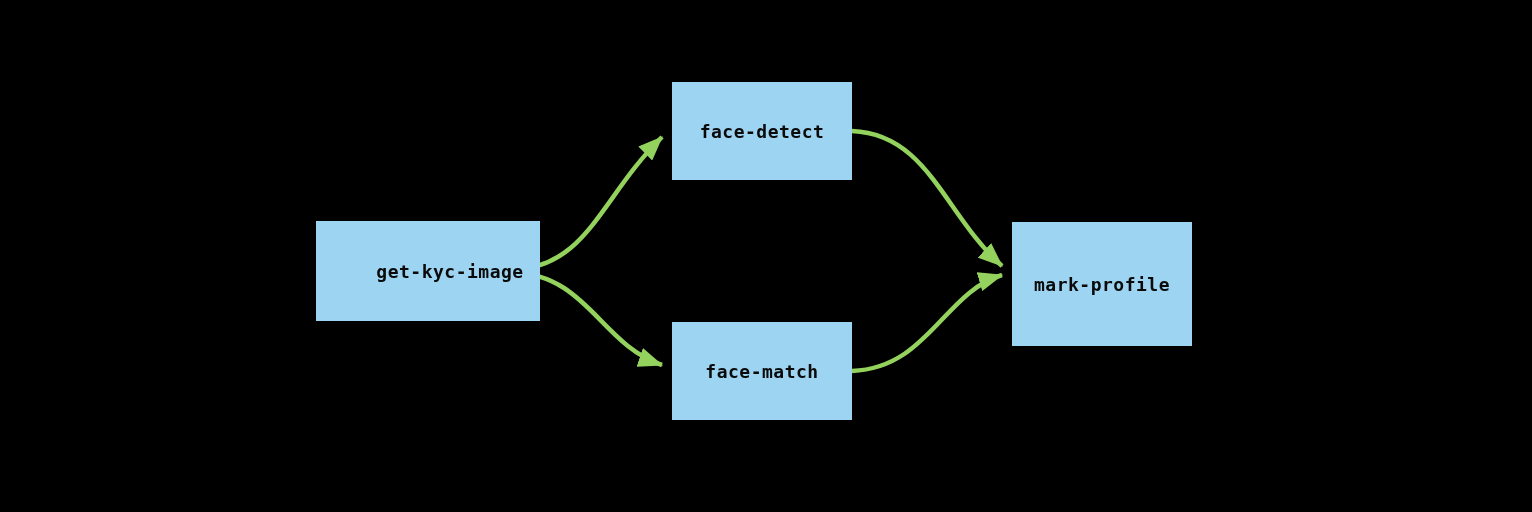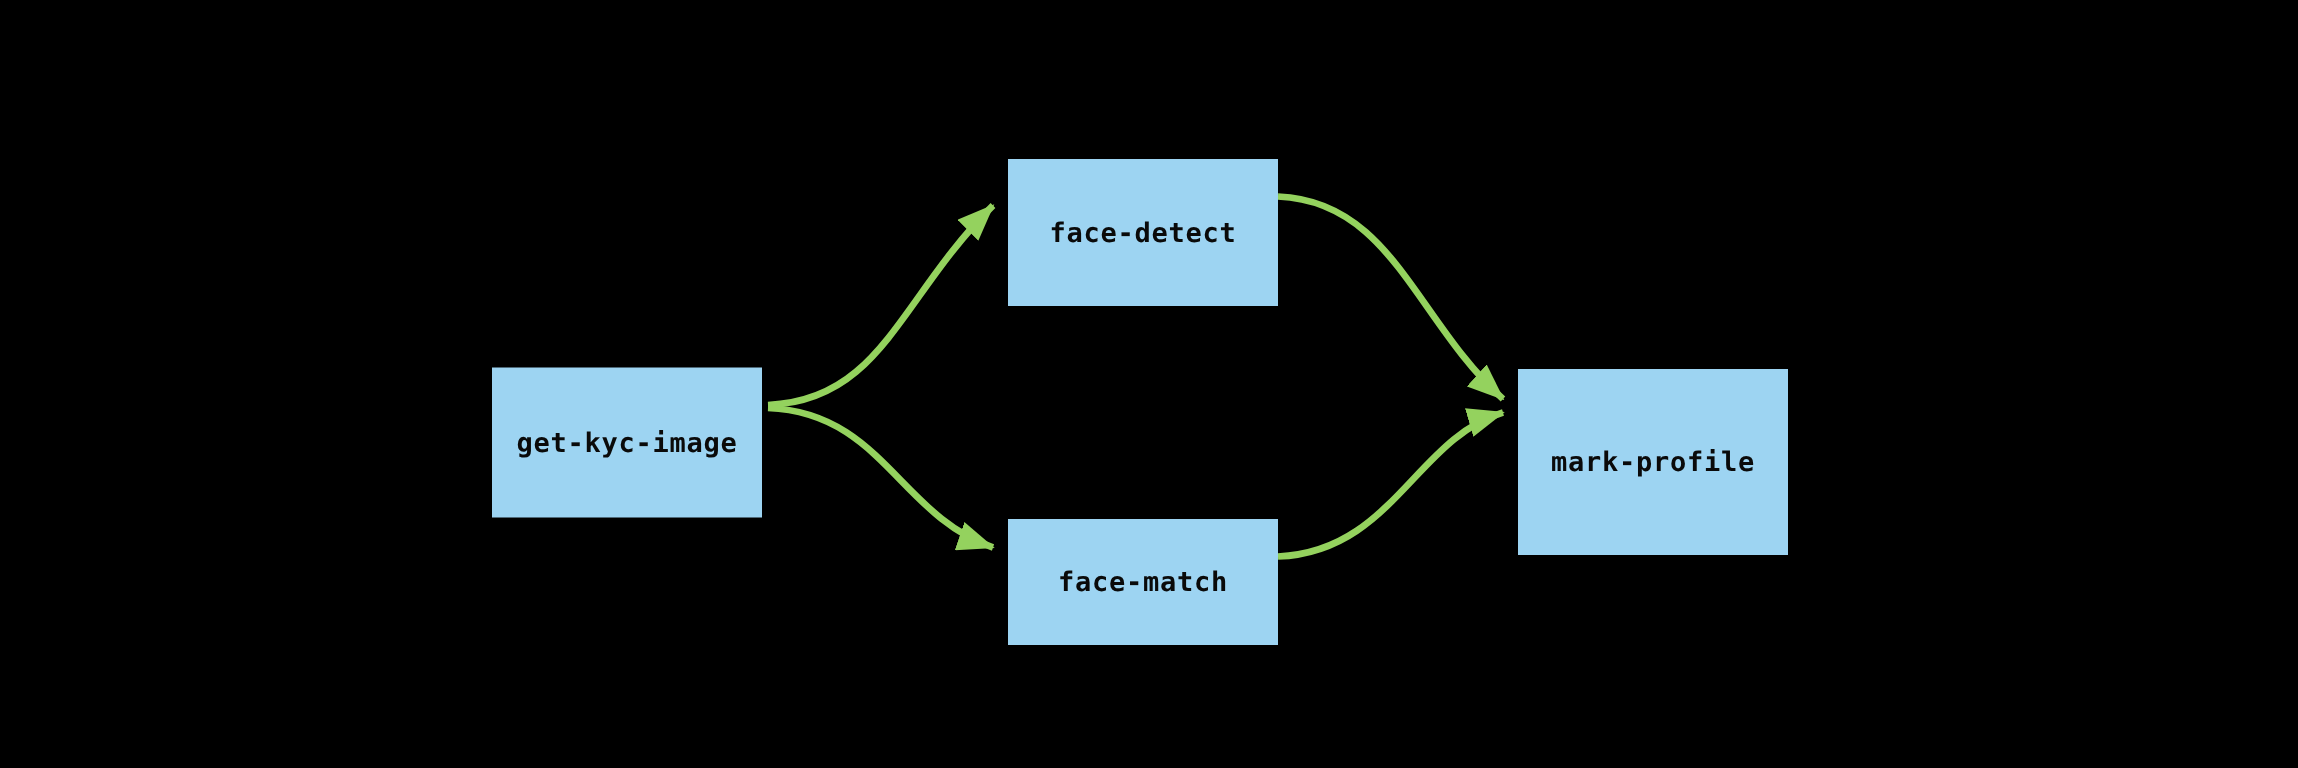--- a/index.html
+++ b/index.html
@@ -33,25 +33,24 @@
     position: absolute;
     background: var(--node-fill);
     color: var(--node-text);
     display: flex;
     align-items: center;
     justify-content: center;
     font-size: 18px;
     font-weight: bold;
     letter-spacing: 0.5px;
     white-space: nowrap;
-    margin-top: 24px;
   }
-  .node-get-kyc-image { left: 328px; top: 221px; width: 180px; height: 100px; }
+  .node-get-kyc-image { left: 316px; top: 221px; width: 180px; height: 100px; padding-left: 44px; }
   .node-face-detect   { left: 672px; top:  82px; width: 180px; height:  98px; }
-  .node-face-match    { left: 672px; top: 322px; width: 180px; height:  84px; }
+  .node-face-match    { left: 672px; top: 322px; width: 180px; height:  98px; }
   .node-mark-profile  { left: 1012px; top: 222px; width: 180px; height:  124px; }
 </style>
 </head>
 <body>
 
 <div class="canvas">
 
   <svg class="edges" viewBox="0 0 1532 512" xmlns="http://www.w3.org/2000/svg">
     <defs>
       <marker id="arrow" viewBox="0 0 10 8" refX="9.5" refY="4" markerWidth="5.5" markerHeight="4.4" markerUnits="strokeWidth" orient="auto">

